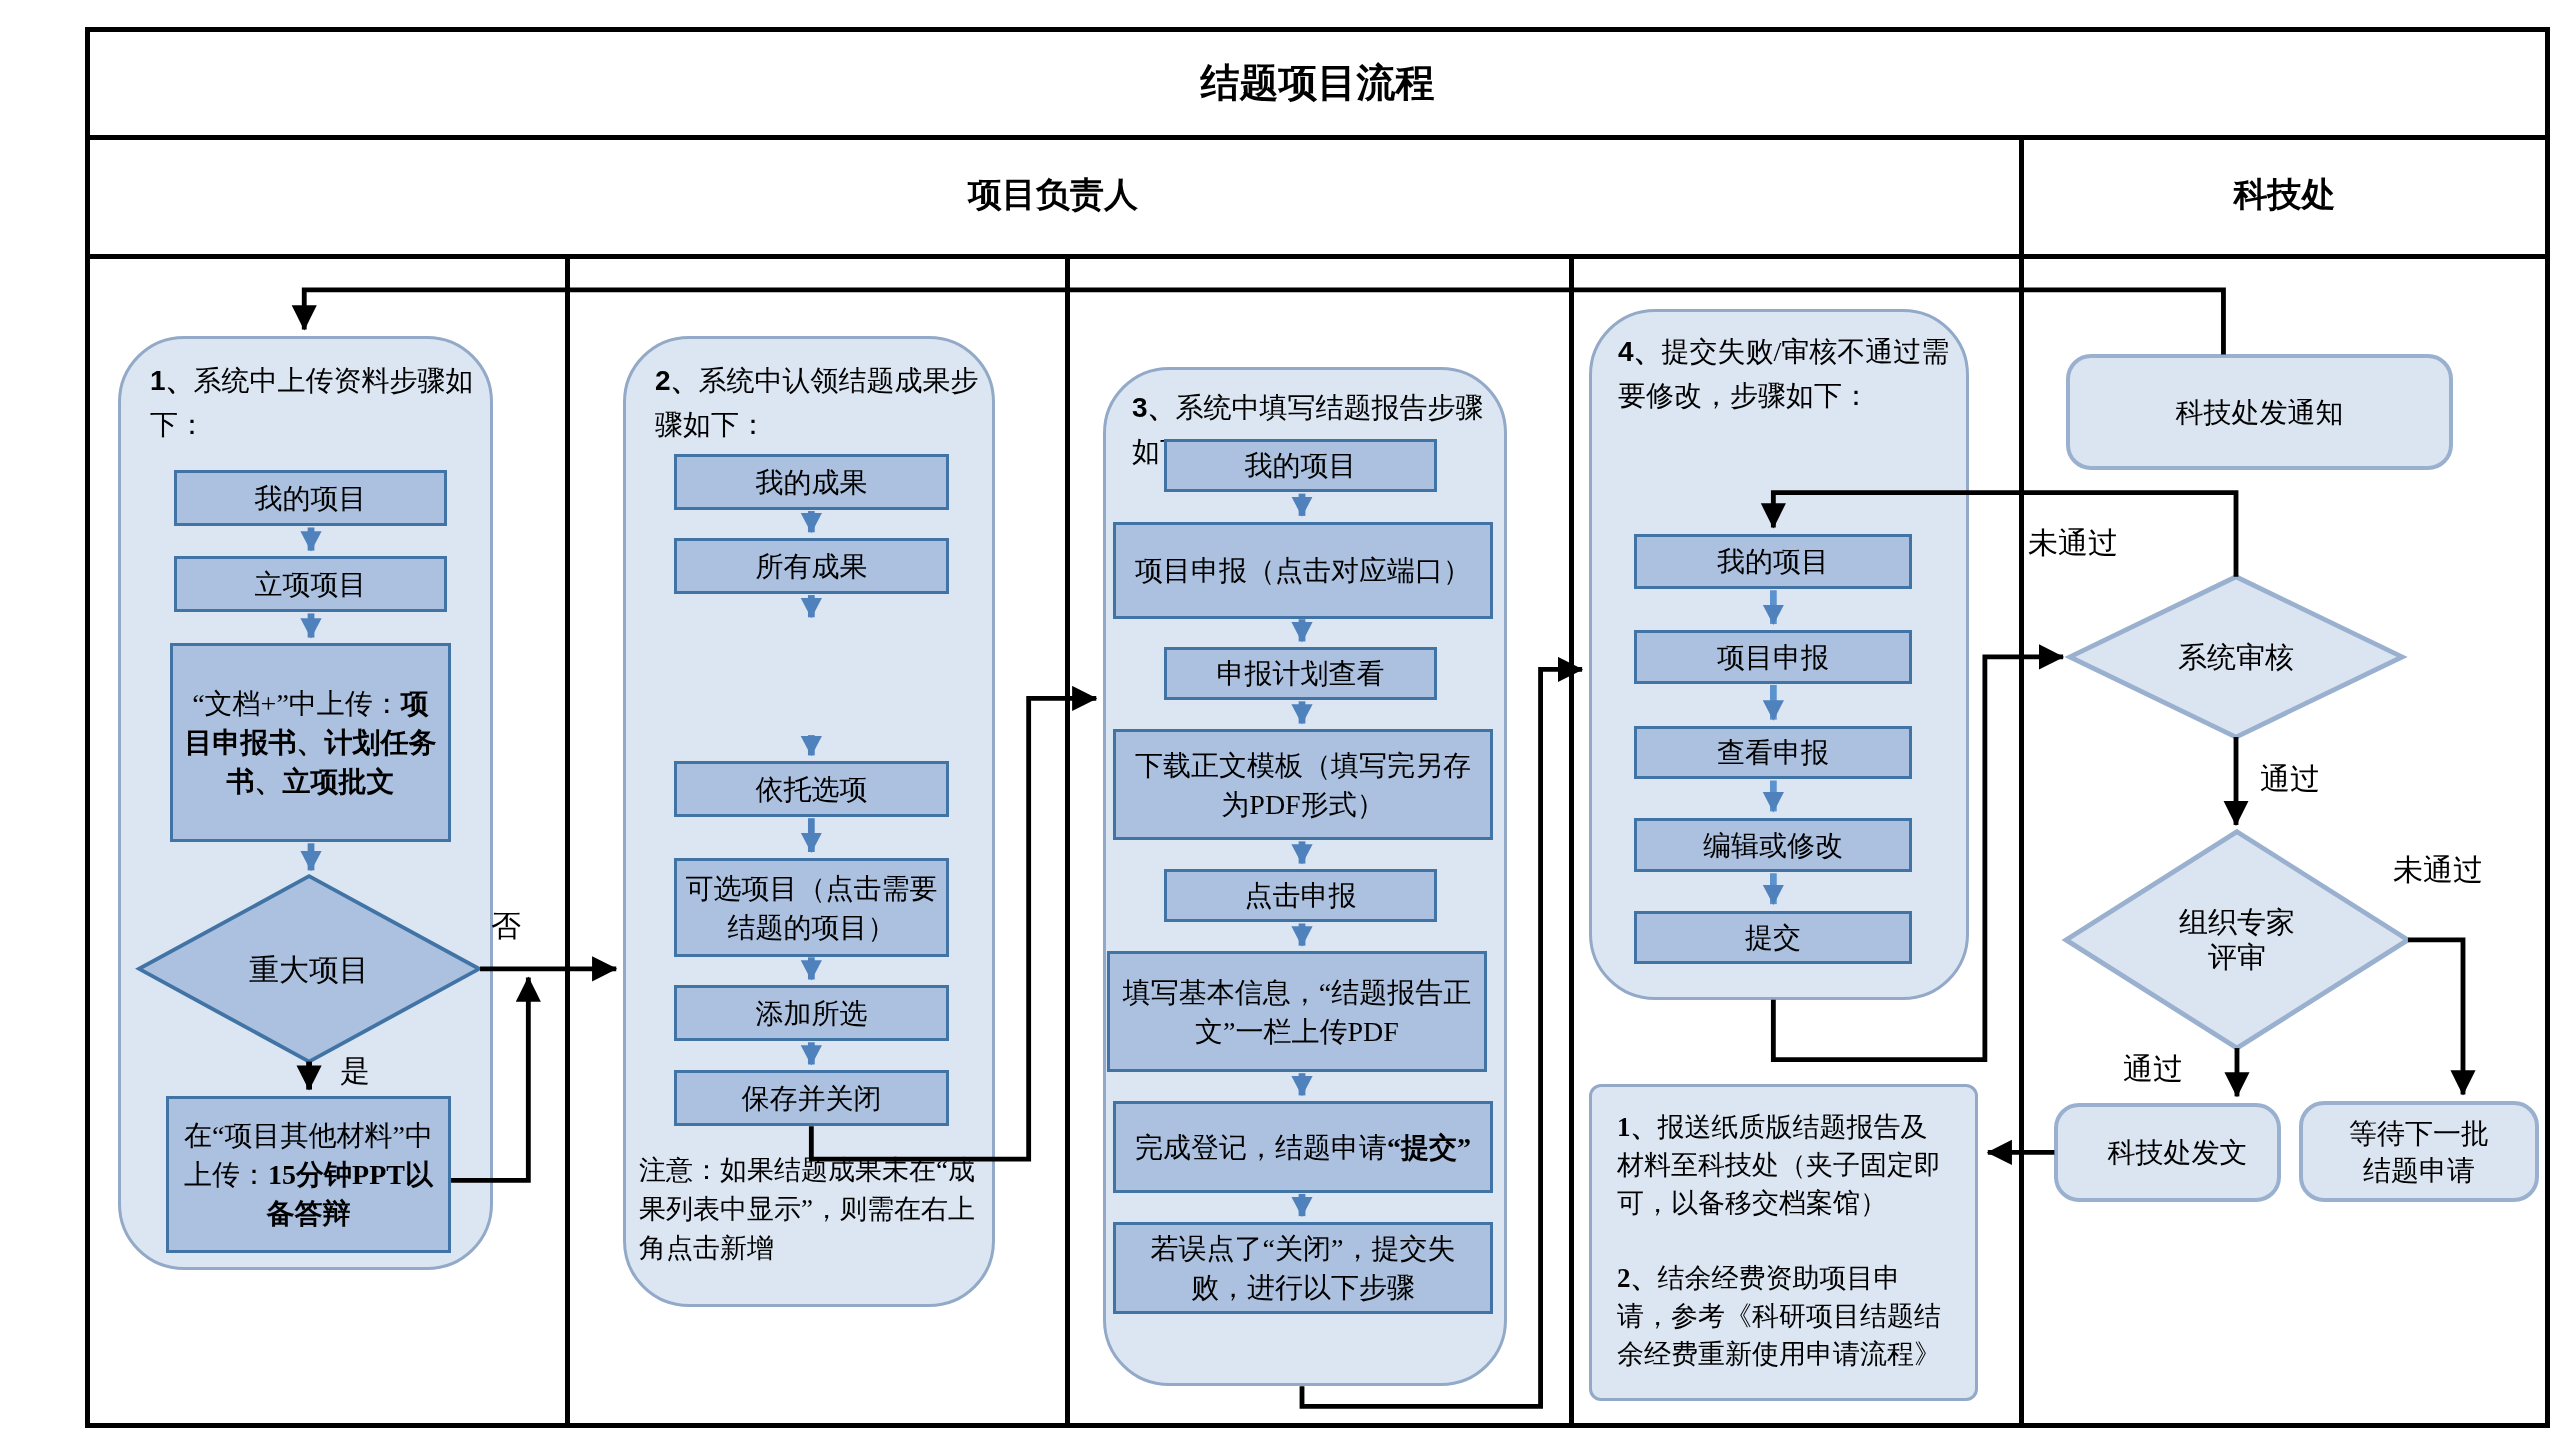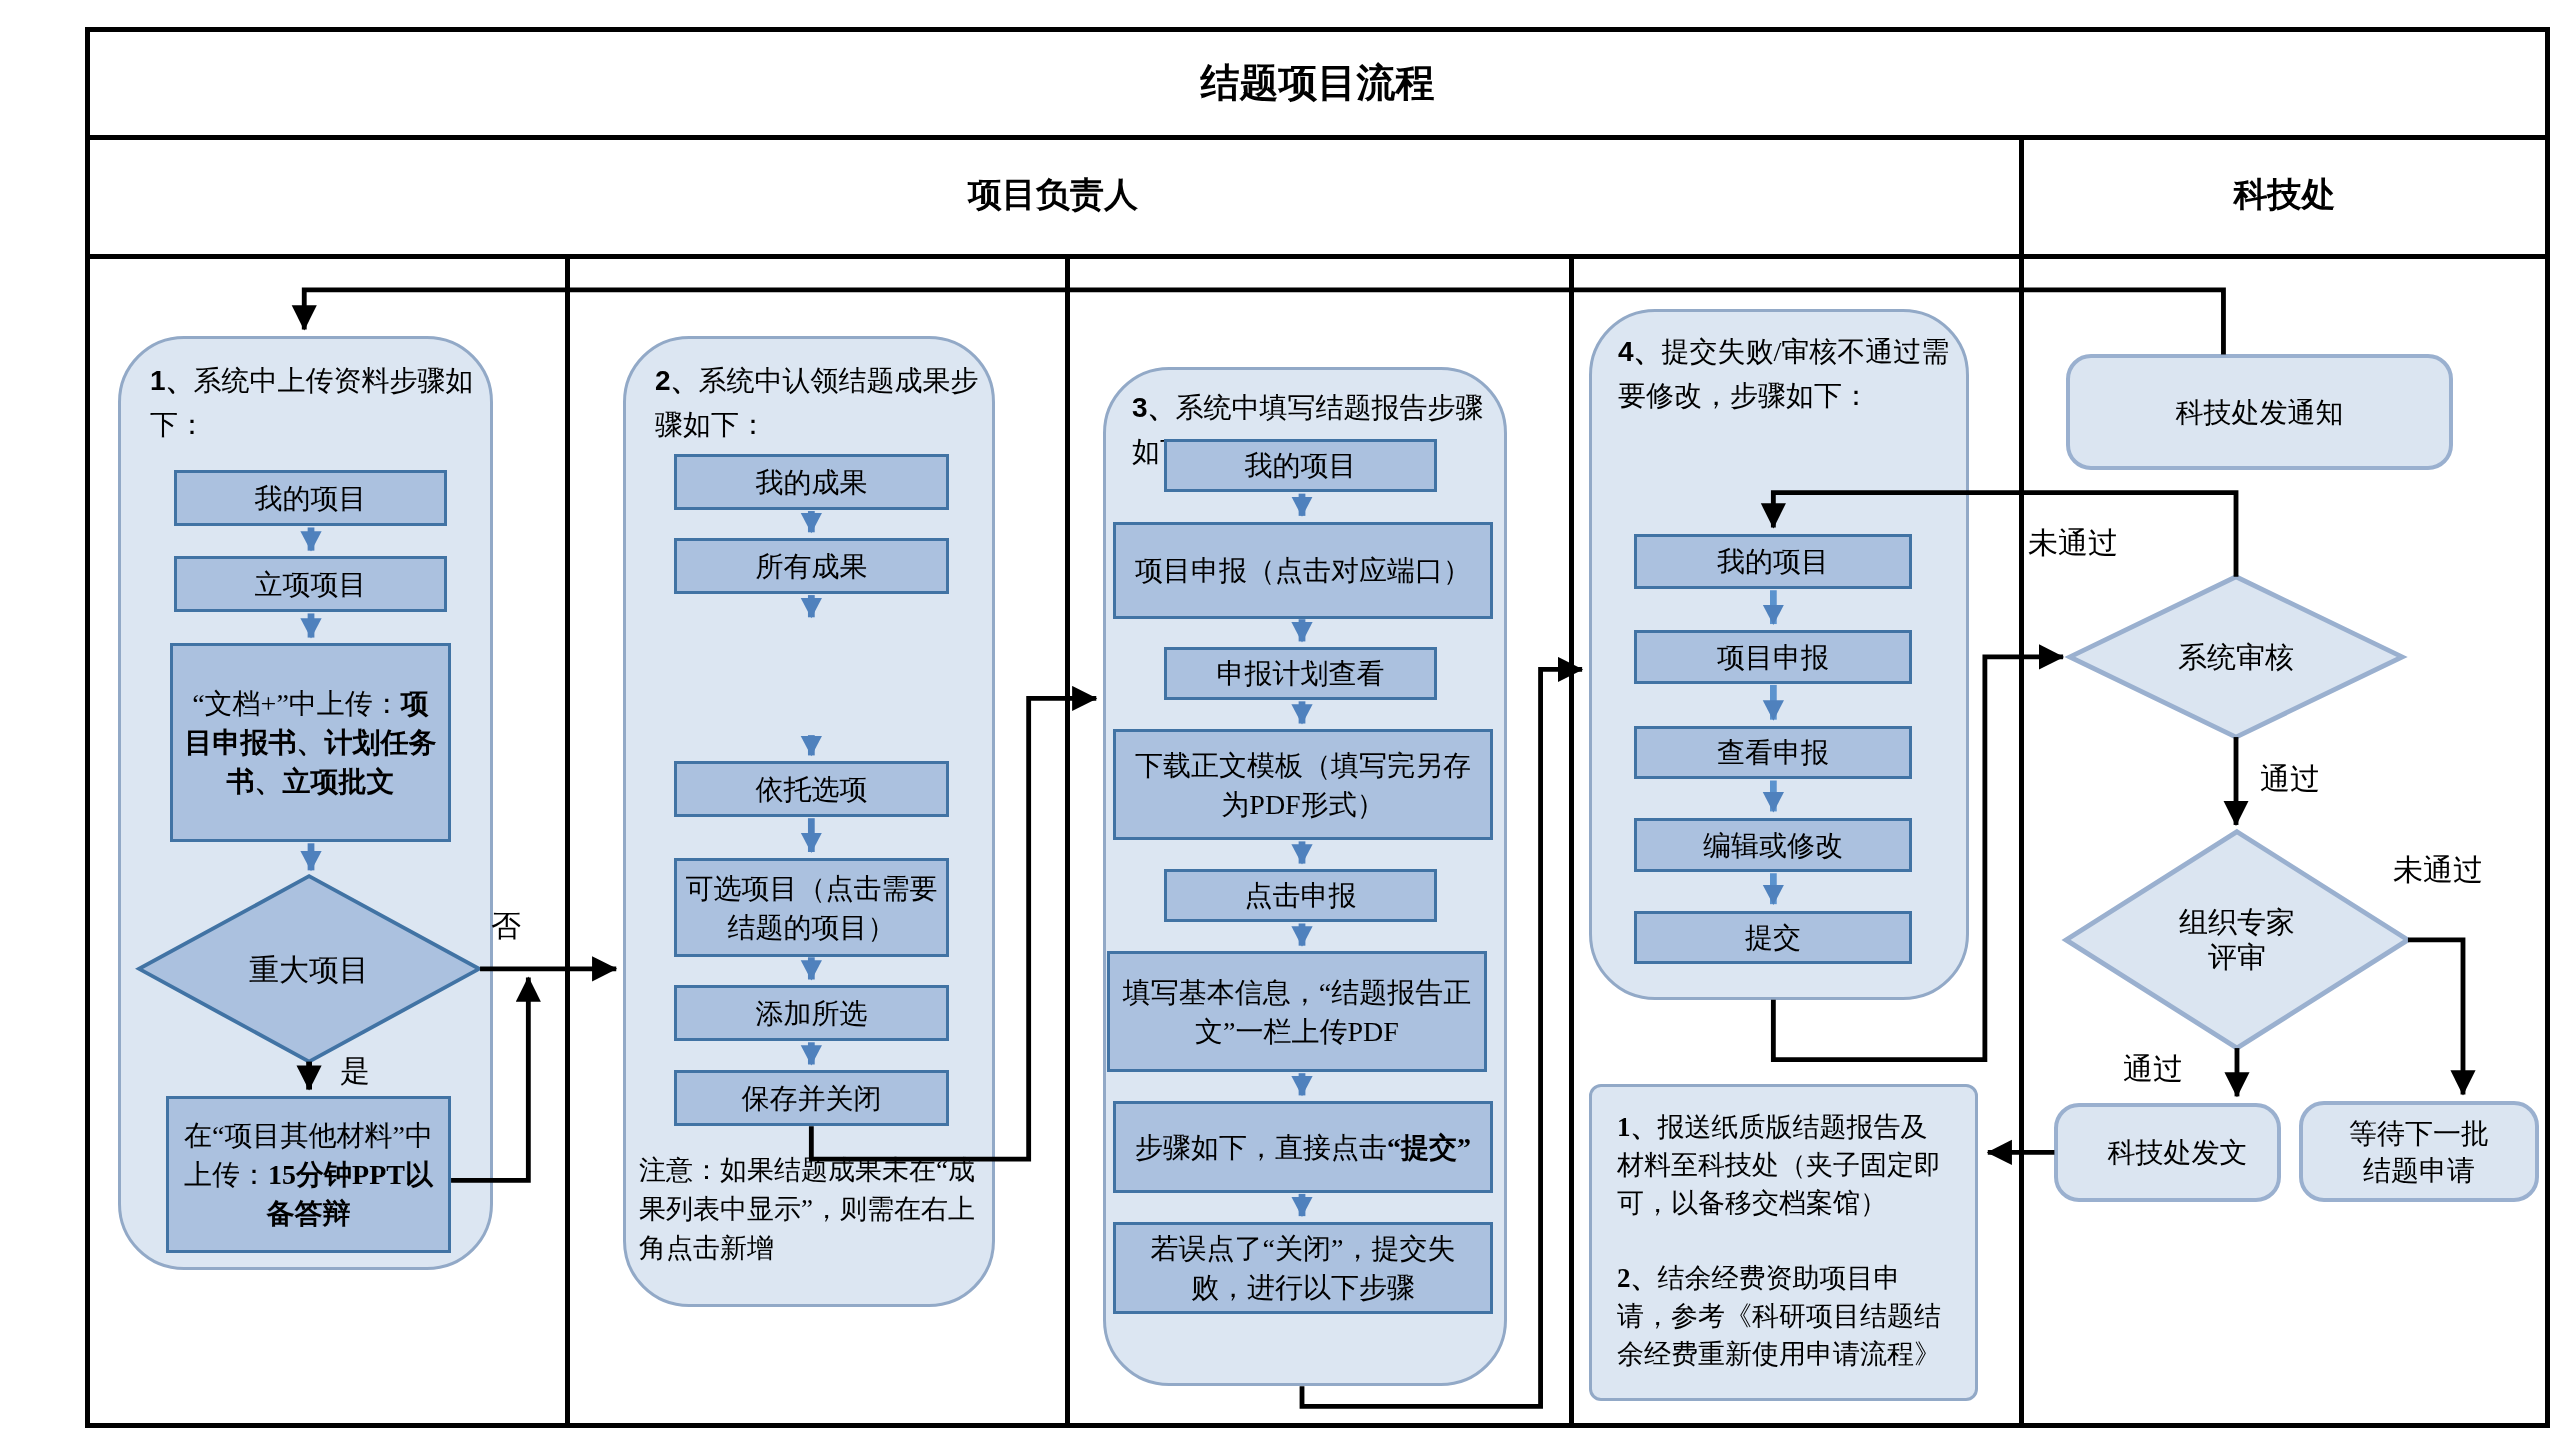--- a/index.html
+++ b/index.html
@@ -82,21 +82,21 @@
   <div class="abs box" style="left:674px;top:1070px;width:275px;height:56px;">保存并关闭</div>
   <div class="abs" style="left:639px;top:1151px;width:346px;font-size:27px;line-height:39px;">注意：如果结题成果未在“成果列表中显示”，则需在右上角点击新增</div>
 
   <div class="abs box" style="left:1164px;top:439px;width:273px;height:53px;">我的项目</div>
   <div class="abs box" style="left:1113px;top:522px;width:380px;height:97px;">项目申报（点击对应端口）</div>
   <div class="abs box" style="left:1164px;top:647px;width:273px;height:53px;">申报计划查看</div>
   <div class="abs box" style="left:1113px;top:729px;width:380px;height:111px;">下载正文模板（填写完另存为PDF形式）</div>
   <div class="abs box" style="left:1164px;top:869px;width:273px;height:53px;">点击申报</div>
   <div class="abs box" style="left:1107px;top:951px;width:380px;height:121px;">填写基本信息，“结题报告正文”一栏上传PDF</div>
   <div class="abs box" style="left:1113px;top:1101px;width:380px;height:92px;">
-    <div><span>步骤如下，直接点击</span><b>“提交”</b></div>
+    <div><span>完成登记，结题申请</span><b>“提交”</b></div>
   </div>
   <div class="abs box" style="left:1113px;top:1222px;width:380px;height:92px;">若误点了“关闭”，提交失败，进行以下步骤</div>
 
   <div class="abs box" style="left:1634px;top:534px;width:278px;height:55px;">我的项目</div>
   <div class="abs box" style="left:1634px;top:630px;width:278px;height:54px;">项目申报</div>
   <div class="abs box" style="left:1634px;top:726px;width:278px;height:53px;">查看申报</div>
   <div class="abs box" style="left:1634px;top:818px;width:278px;height:54px;">编辑或修改</div>
   <div class="abs box" style="left:1634px;top:911px;width:278px;height:53px;">提交</div>
 
   <div class="abs rshape" style="left:2058px;top:354px;width:387px;height:116px;margin-left:8px;">科技处发通知</div>

